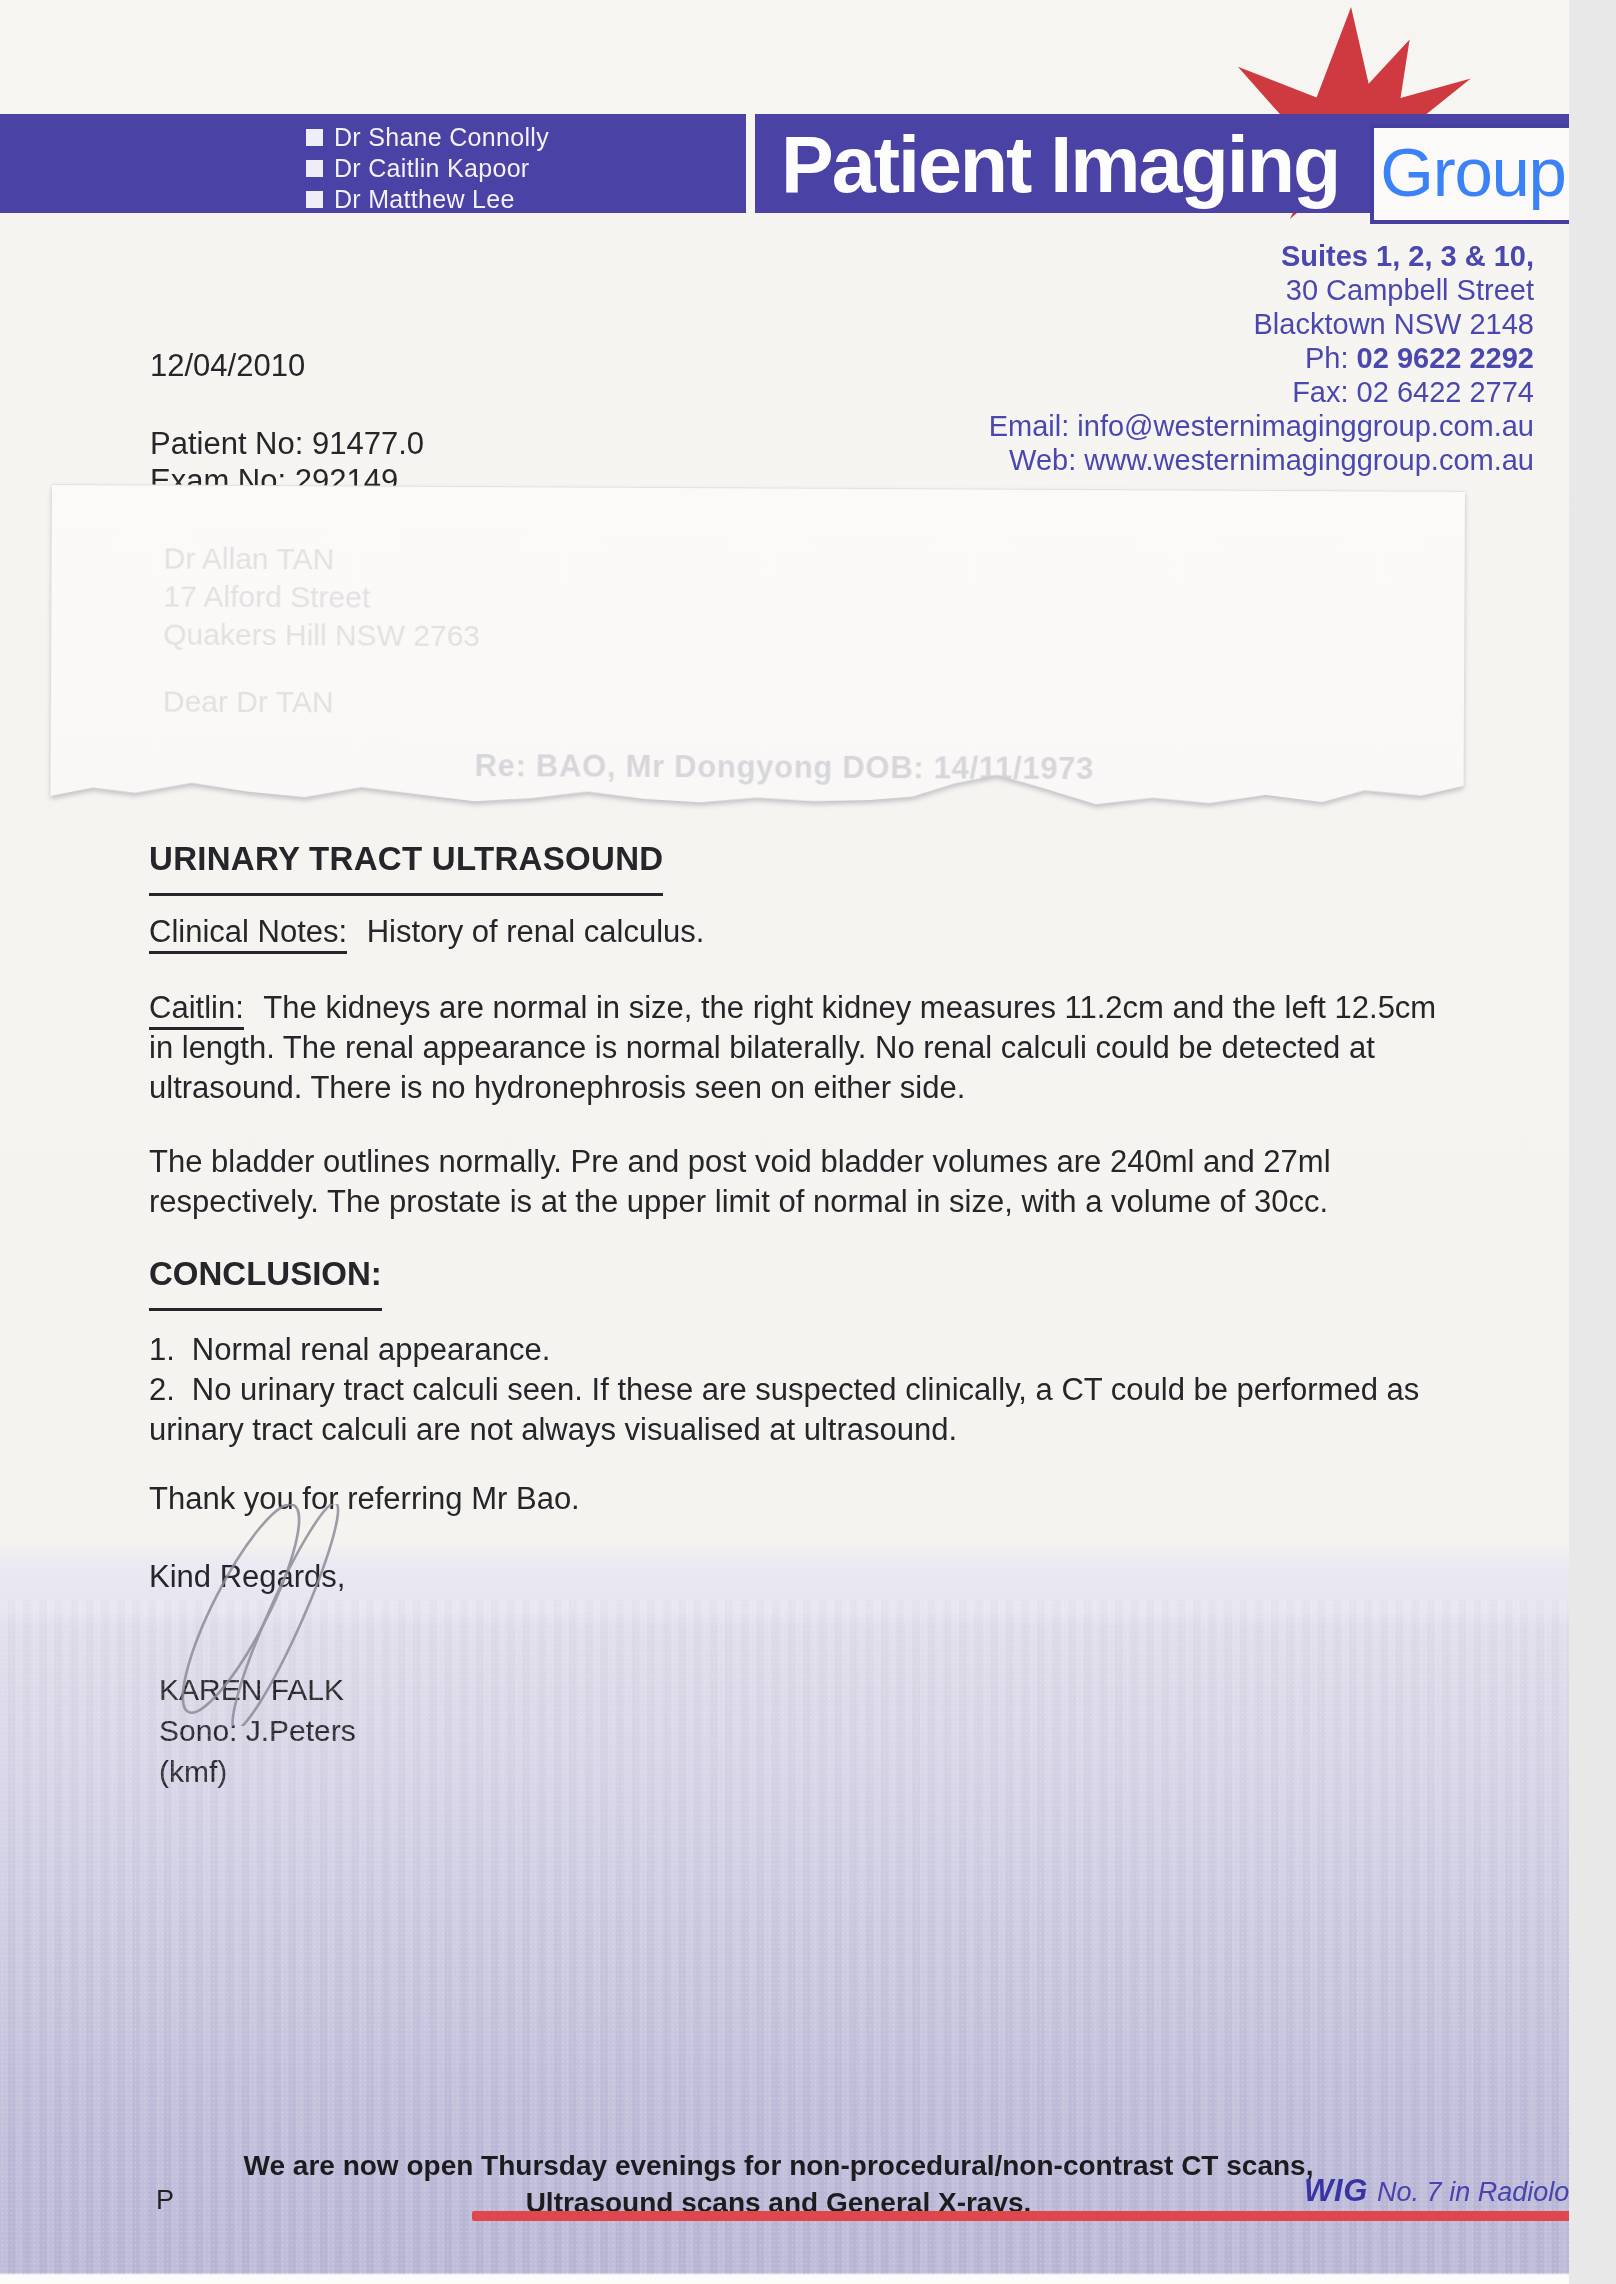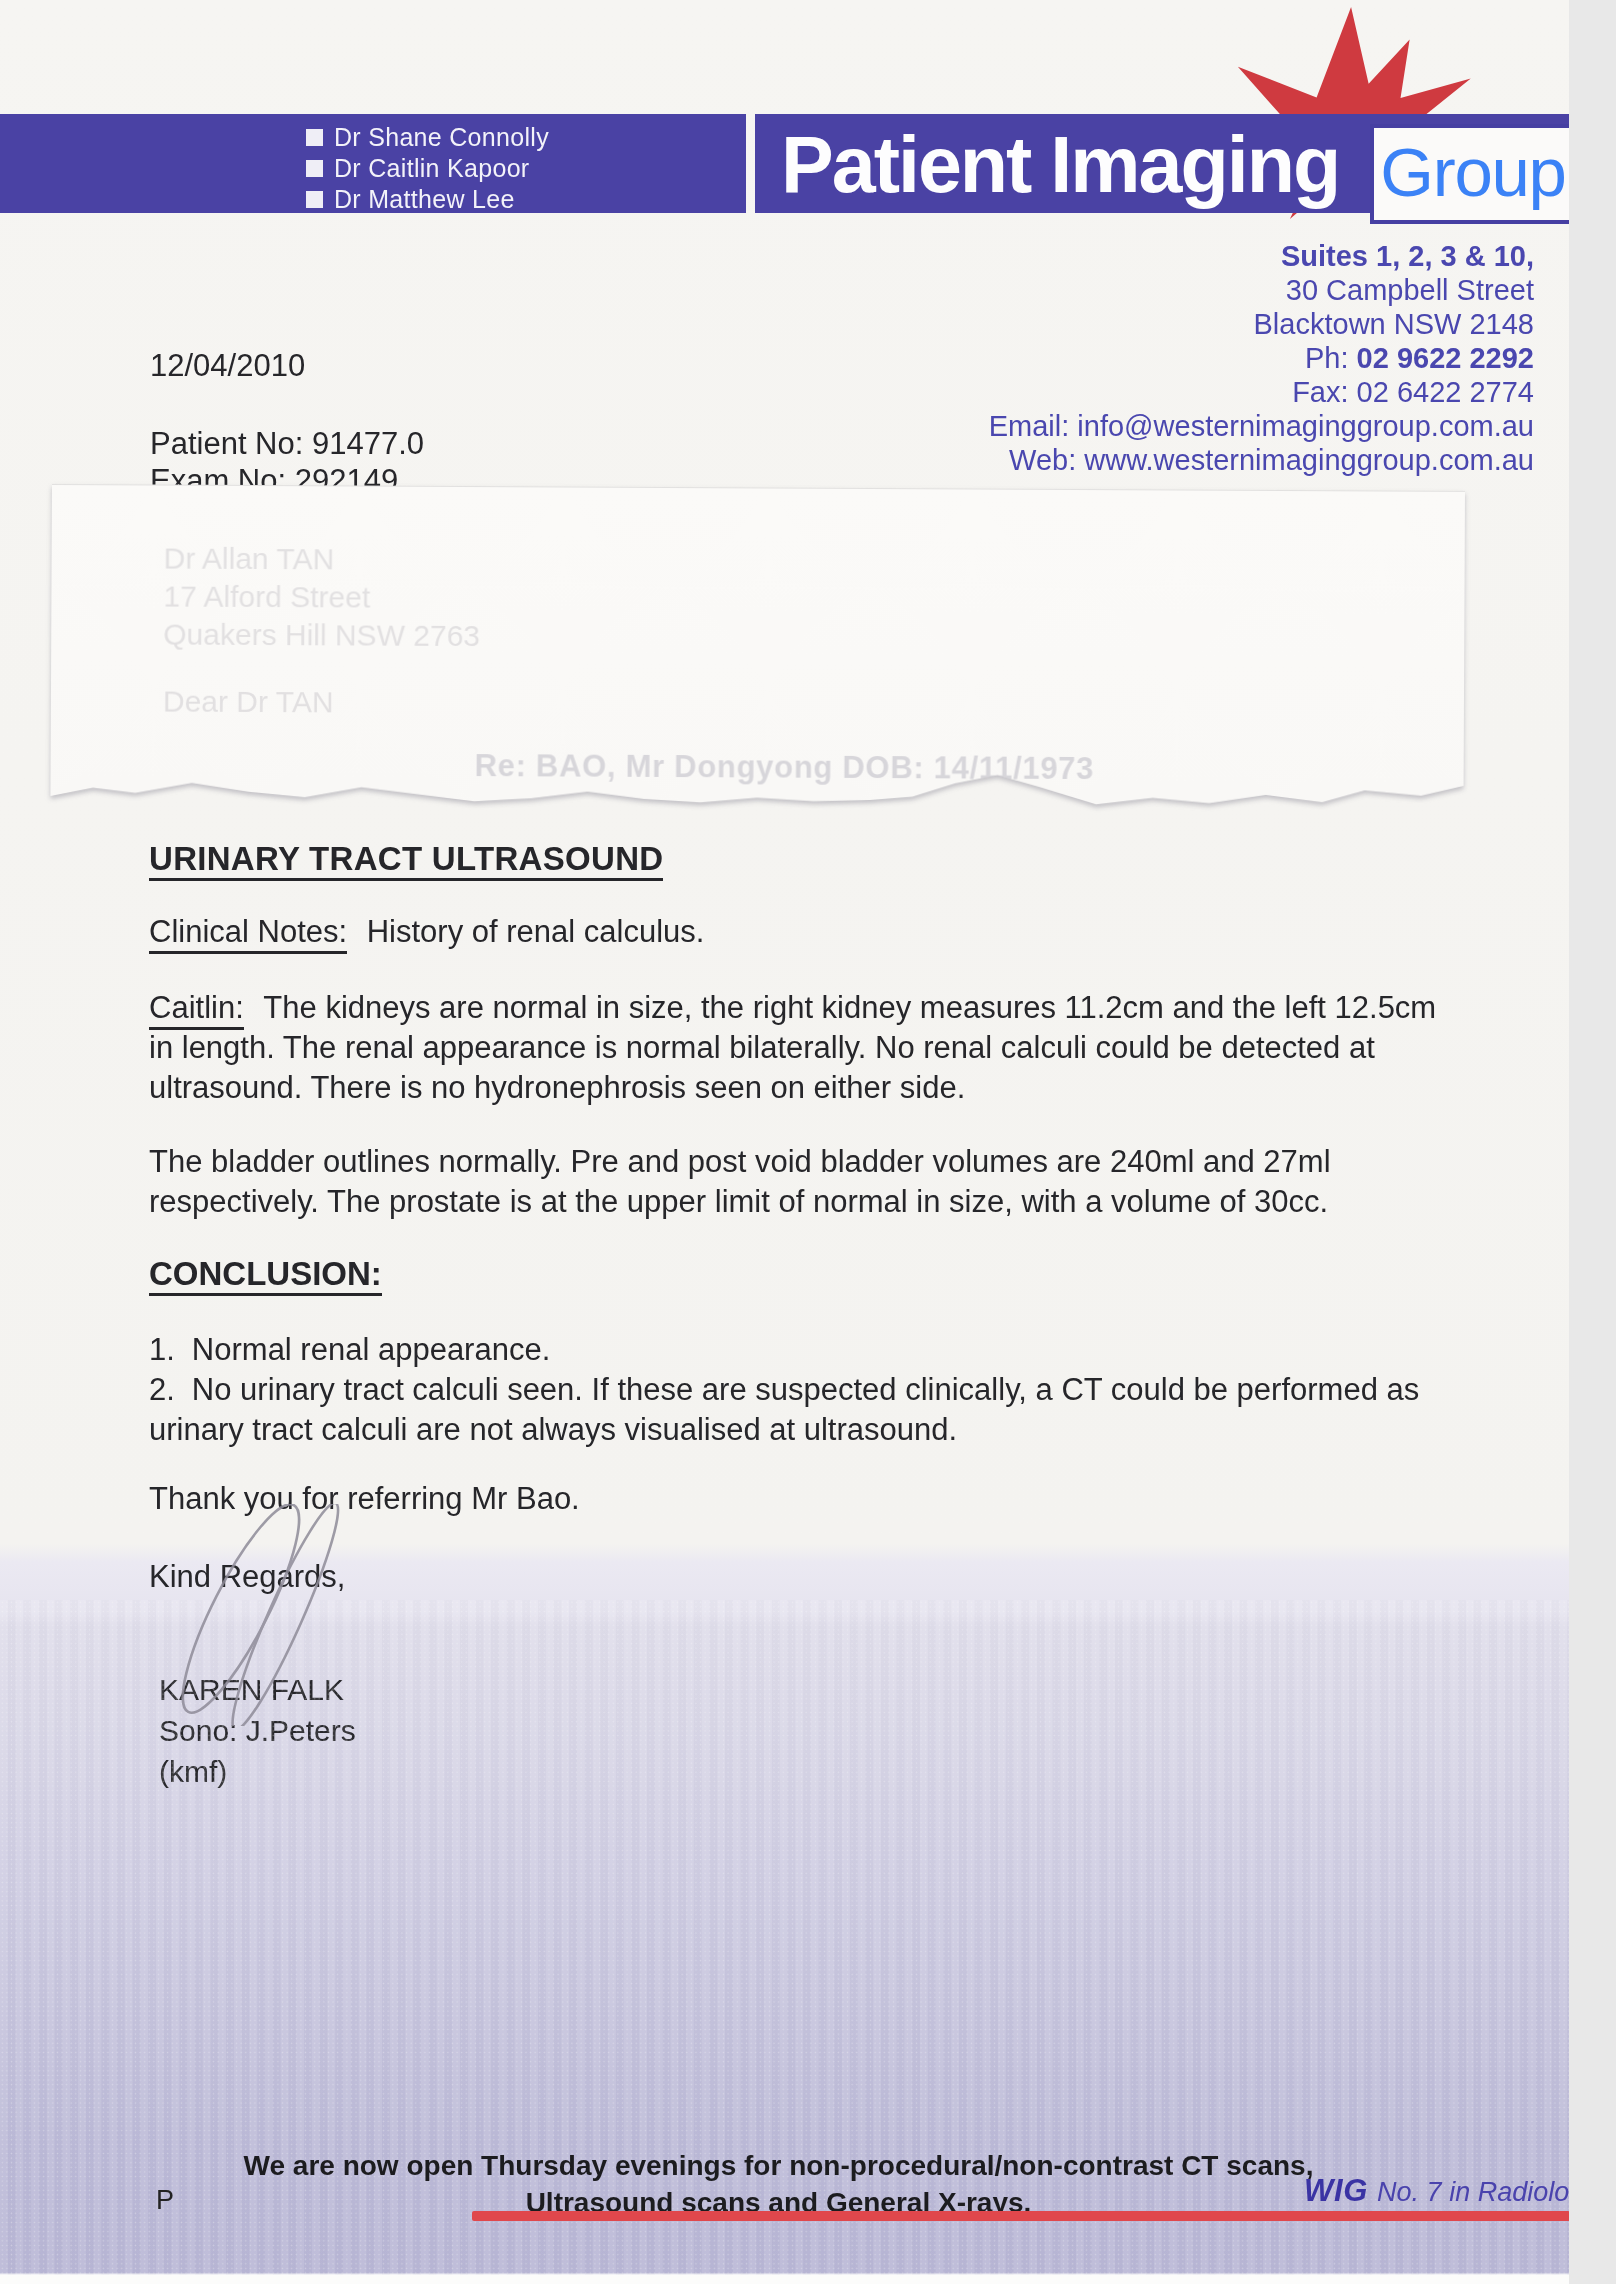--- a/index.html
+++ b/index.html
@@ -66,21 +66,21 @@
     background:linear-gradient(180deg,#fbfaf8 0%, #f9f8f6 100%);
     border-top:0.7px solid rgba(120,120,130,0.18);
     clip-path:polygon(0 0, 100% 0, 100% 87%, 97% 90%, 93% 88.5%, 90% 92%, 86% 90%,
       82% 92.5%, 78% 91%, 74% 93%, 70% 88%, 67% 84.5%, 64% 87%, 61% 91%, 58% 92%,
       54% 92.5%, 50% 91.5%, 46% 93%, 42% 92%, 38% 90%, 34% 92%, 30% 93%, 26% 91%,
       22% 89%, 18% 92%, 14% 90.5%, 10% 88%, 6% 91%, 3% 89.5%, 0 92%);
   }
   .ghost { position:absolute; color:rgba(128,123,140,0.20); font-size:30px; white-space:nowrap; }
   #ghost-re { left:424px; top:261px; font-weight:bold; font-size:31px; color:rgba(128,124,148,0.28); letter-spacing:0.7px; }
   
-  .u-head { display:inline-block; border-bottom:3.9px solid #26262a; padding-bottom:0; }
+  .u-head { display:inline-block; border-bottom:3.9px solid #26262a; padding-bottom:15px; }
   .u-label { border-bottom:3.3px solid #26262a; padding-bottom:2px; }
   #report-title { position:absolute; left:149px; top:840px; font-size:33px; font-weight:bold; letter-spacing:0.3px; }
   #clinical-line { position:absolute; left:149px; top:914px; font-size:31px; }
   .label-gap { margin-left:19.6px; }
   .para { position:absolute; left:149px; width:1306px; font-size:31px; line-height:40px; }
   #findings-para { top:988px; }
   #body-para { top:1142px; }
   #conclusion-head { position:absolute; left:149px; top:1255px; font-size:33px; font-weight:bold; }
   #conclusion-list { position:absolute; left:149px; top:1330px; width:1310px; font-size:31px; line-height:40px; }
   .c-num { margin-right:17px; }

